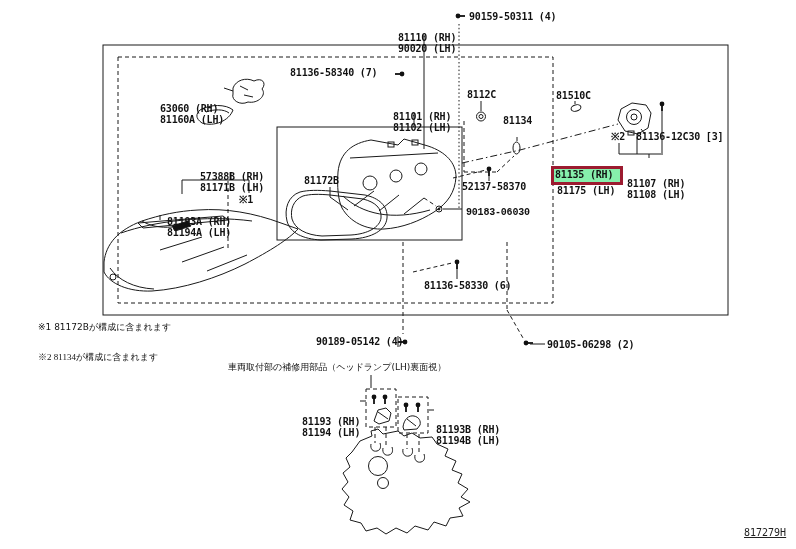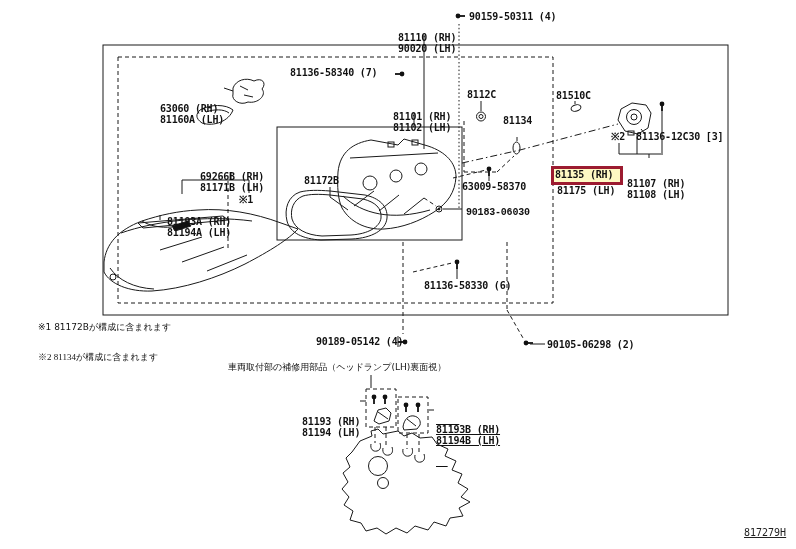--- a/index.html
+++ b/index.html
@@ -5,21 +5,21 @@
   html,body{margin:0;padding:0;background:#fff;}
   #stage{position:relative;width:796px;height:549px;background:#ffffff;overflow:hidden;
          font-family:"DejaVu Sans Mono",monospace;color:#111;}
   svg{position:absolute;left:0;top:0;}
   .lab{position:absolute;font:bold 10px/10.5px "DejaVu Sans Mono",monospace;
        color:#111;white-space:pre;letter-spacing:-0.2px;}
   .jp{position:absolute;font:9px/11px "DejaVu Sans",sans-serif;color:#111;white-space:pre;}
   .code{position:absolute;font:10px/10px "DejaVu Sans Mono",monospace;color:#222;}
   .hl-box{position:absolute;left:551px;top:166px;width:64px;height:13px;
           border:3px solid var(--hl,#9c1b30);display:flex;align-items:center;
-          padding:0 1px;background:#fef9c3;}
+          padding:0 1px;background:#86efac;}
   .hl-box .lab{position:static;}
 </style>
 </head>
 <body>
 
 <div id="stage">
 
   <svg width="796" height="549" viewBox="0 0 796 549">
     <defs>
       <g id="scr">
@@ -246,40 +246,40 @@
   <div class="lab" style="left:627px;top:158px;">
     <div>81107 (RH)</div><div>81108 (LH)</div>
   </div>
 
   <div class="hl-box">
     <span class="lab">81135 (RH)</span>
   </div>
   <div class="lab" style="left:557px;top:186px;">81175 (LH)</div>
 
   <div class="lab" style="left:200px;top:151px;">
-    <div>69266B (RH)</div><div>81171B (LH)</div>
+    <div>57388B (RH)</div><div>81171B (LH)</div>
   </div>
   <div class="lab" style="left:167px;top:196px;">
     <div>81193A (RH)</div><div>81194A (LH)</div>
   </div>
   <div class="lab" style="left:239px;top:195px;">※1</div>
 
   <div class="lab" style="left:304px;top:176px;">81172B</div>
-  <div class="lab" style="left:462px;top:182px;">63009-58370</div>
+  <div class="lab" style="left:462px;top:182px;">52137-58370</div>
   <div class="lab" style="left:466px;top:208px;font-family:Liberation Mono, monospace;">90183-06030</div>
   <div class="lab" style="left:424px;top:281px;">81136-58330 (6)</div>
 
   <div class="lab" style="left:316px;top:337px;">90189-05142 (4)</div>
   <div class="lab" style="left:547px;top:340px;">90105-06298 (2)</div>
 
   <div class="jp" style="left:38px;top:322px;">※1 81172Bが構成に含まれます</div>
   <div class="jp" style="left:38px;top:352px;font-family:Liberation Serif, serif;">※2 81134が構成に含まれます</div>
 
   <div class="jp" style="left:228px;top:362px;">車両取付部の補修用部品（ヘッドランプ(LH)裏面視）</div>
   <div class="lab" style="left:302px;top:396px;">
     <div>81193 (RH)</div><div>81194 (LH)</div>
   </div>
-  <div class="lab" style="left:436px;top:404px;text-decoration:underline;">
+  <div class="lab" style="left:436px;top:404px;">
     <div>81193B (RH)</div><div>81194B (LH)</div>
   </div>
 
   <div class="code" style="left:744px;top:528px;text-decoration:underline;">817279H</div>
 </div>
 
 </body></html>

